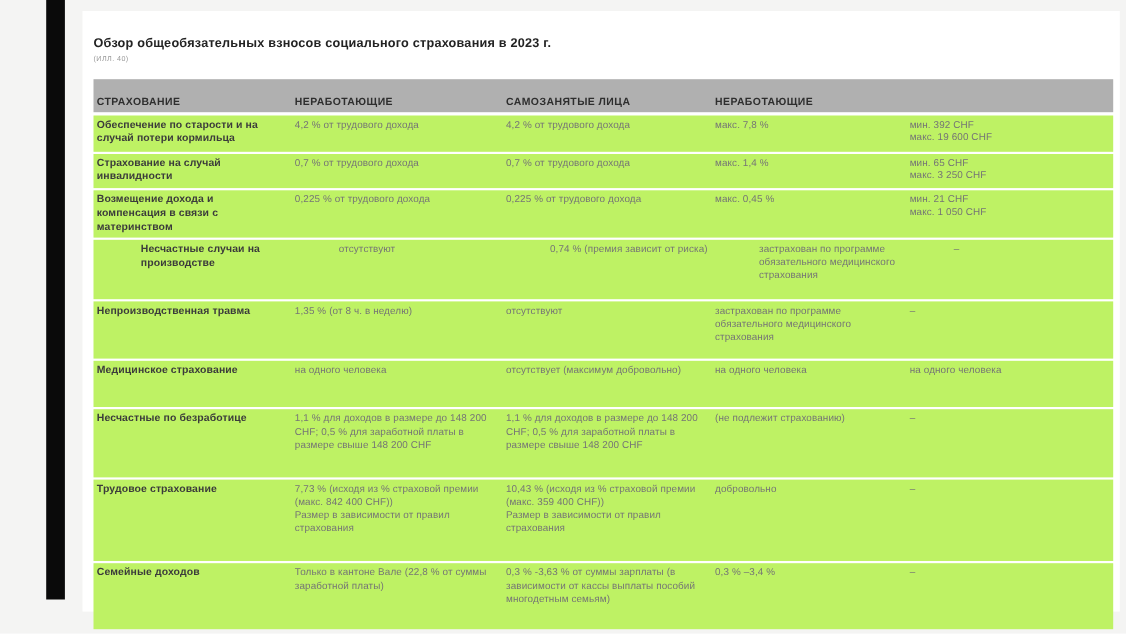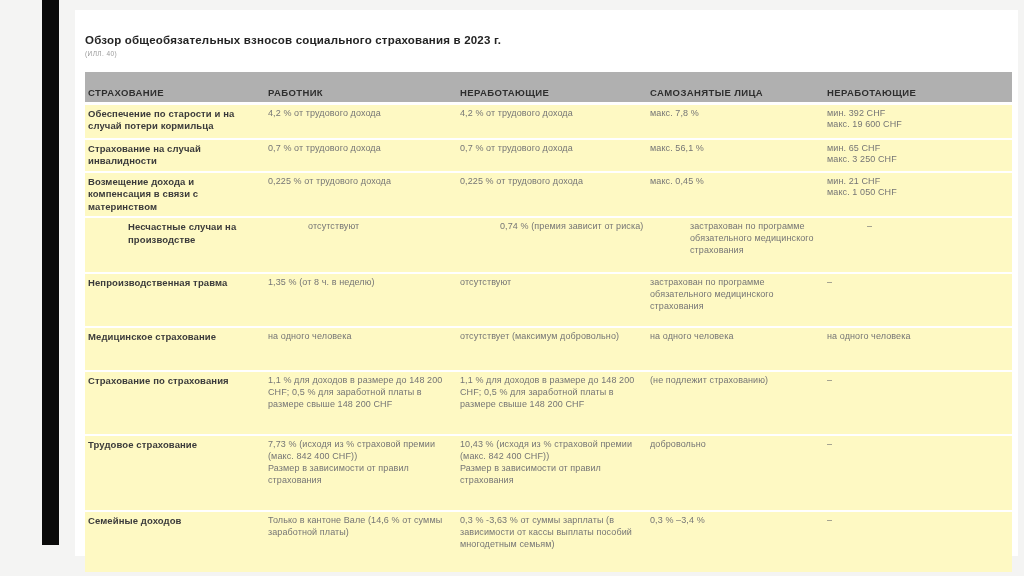--- a/index.html
+++ b/index.html
@@ -37,21 +37,21 @@
     letter-spacing: 0.4px;
   }
   .ins-table {
     position: absolute;
     left: 10px; top: 62px;
     width: 927px;
   }
   .t-row {
     display: grid;
     grid-template-columns: 180px 192px 190px 177px 1fr;
-    background: #fef9c3;
+    background: #bef264;
     margin-bottom: 2px;
   }
   .t-row.header {
     background: #b0b0b0;
     margin-bottom: 3px;
   }
   .t-cell {
     padding: 3px 6px 3px 3px;
     font-size: 9px;
     line-height: 1.32;
@@ -90,40 +90,39 @@
 <div class="black-bar"></div>
 
 <div class="page">
   <div class="doc-title">Обзор общеобязательных взносов социального страхования в 2023 г.</div>
   <div class="doc-subtitle">(ИЛЛ. 40)</div>
 
   <div class="ins-table">
 
     <div class="t-row header">
       <div class="t-cell h">СТРАХОВАНИЕ</div>
-      <div class="t-cell h">РАБОТНИК</div>
       <div class="t-cell h">НЕРАБОТАЮЩИЕ</div>
       <div class="t-cell h">САМОЗАНЯТЫЕ ЛИЦА</div>
       <div class="t-cell h">НЕРАБОТАЮЩИЕ</div>
     </div>
 
     <div class="t-row r0">
       <div class="t-cell label">Обеспечение по старости и на случай потери кормильца</div>
       <div class="t-cell">4,2 % от трудового дохода</div>
       <div class="t-cell">4,2 % от трудового дохода</div>
       <div class="t-cell">макс. 7,8 %</div>
       <div class="t-cell">мин. 392 CHF
 макс. 19 600 CHF</div>
     </div>
 
     <div class="t-row r1">
       <div class="t-cell label">Страхование на случай инвалидности</div>
       <div class="t-cell">0,7 % от трудового дохода</div>
       <div class="t-cell">0,7 % от трудового дохода</div>
-      <div class="t-cell">макс. 56,1 %</div>
+      <div class="t-cell">макс. 1,4 %</div>
       <div class="t-cell">мин. 65 CHF
 макс. 3 250 CHF</div>
     </div>
 
     <div class="t-row r2">
       <div class="t-cell label">Возмещение дохода и компенсация в связи с материнством</div>
       <div class="t-cell">0,225 % от трудового дохода</div>
       <div class="t-cell">0,225 % от трудового дохода</div>
       <div class="t-cell">макс. 0,45 %</div>
       <div class="t-cell">мин. 21 CHF
@@ -148,39 +147,39 @@
 
     <div class="t-row r5">
       <div class="t-cell label">Медицинское страхование</div>
       <div class="t-cell">на одного человека</div>
       <div class="t-cell">отсутствует (максимум добровольно)</div>
       <div class="t-cell">на одного человека</div>
       <div class="t-cell">на одного человека</div>
     </div>
 
     <div class="t-row r6">
-      <div class="t-cell label">Страхование по страхования</div>
+      <div class="t-cell label">Несчастные по безработице</div>
       <div class="t-cell">1,1 % для доходов в размере до 148 200 CHF; 0,5 % для заработной платы в размере свыше 148 200 CHF</div>
       <div class="t-cell">1,1 % для доходов в размере до 148 200 CHF; 0,5 % для заработной платы в размере свыше 148 200 CHF</div>
       <div class="t-cell">(не подлежит страхованию)</div>
       <div class="t-cell">–</div>
     </div>
 
     <div class="t-row r7">
       <div class="t-cell label">Трудовое страхование</div>
       <div class="t-cell">7,73 % (исходя из % страховой премии (макс. 842 400 CHF))
 Размер в зависимости от правил страхования</div>
-      <div class="t-cell">10,43 % (исходя из % страховой премии (макс. 842 400 CHF))
+      <div class="t-cell">10,43 % (исходя из % страховой премии (макс. 359 400 CHF))
 Размер в зависимости от правил страхования</div>
       <div class="t-cell">добровольно</div>
       <div class="t-cell">–</div>
     </div>
 
     <div class="t-row r8">
       <div class="t-cell label">Семейные доходов</div>
-      <div class="t-cell">Только в кантоне Вале (14,6 % от суммы заработной платы)</div>
+      <div class="t-cell">Только в кантоне Вале (22,8 % от суммы заработной платы)</div>
       <div class="t-cell">0,3 % -3,63 % от суммы зарплаты (в зависимости от кассы выплаты пособий многодетным семьям)</div>
       <div class="t-cell">0,3 % –3,4 %</div>
       <div class="t-cell">–</div>
     </div>
 
   </div>
 </div>
 
 </body></html>

